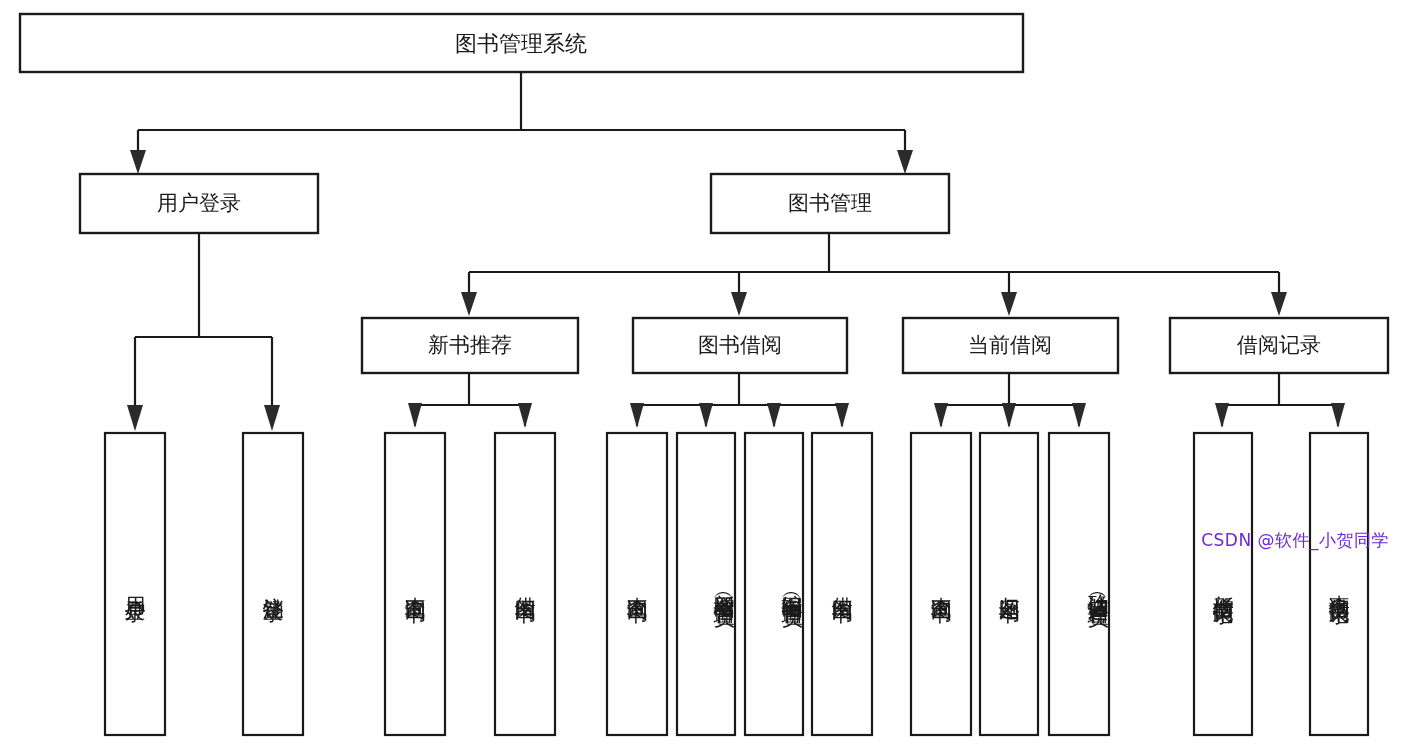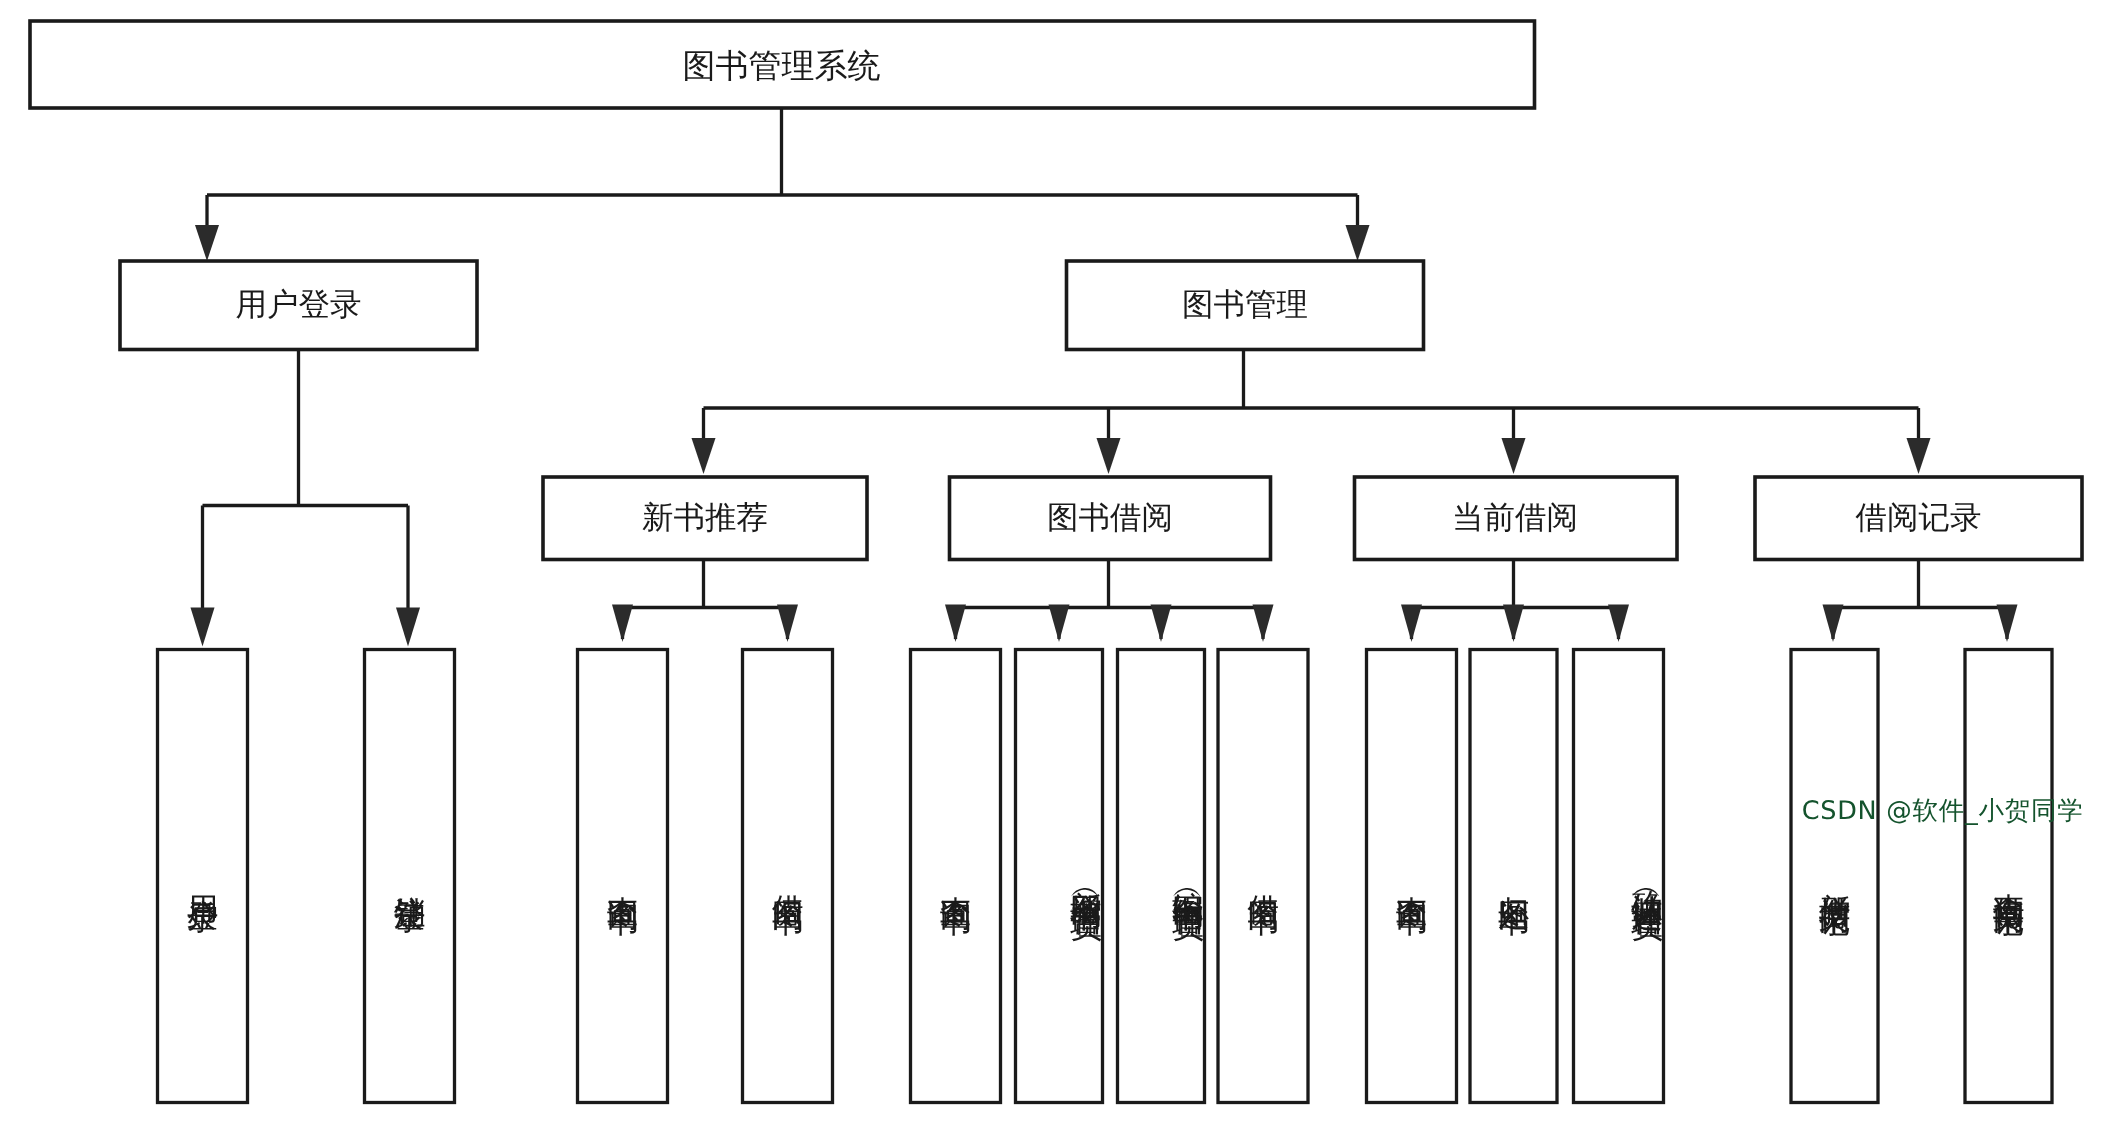--- a/index.html
+++ b/index.html
@@ -81,21 +81,21 @@
   }
   .vlabel.center-ish {
     align-items: center;
   }
   .watermark {
     position: absolute;
     right: 16px;
     bottom: 4px;
     font-family: "DejaVu Sans", "Liberation Sans", sans-serif;
     font-size: 17px;
-    color: #14532d;
+    color: #6d28d9;
     letter-spacing: 0.5px;
     white-space: nowrap;
     user-select: none;
   }
 </style>
 </head>
 <body>
 
 <div id="diagram-root">
 

